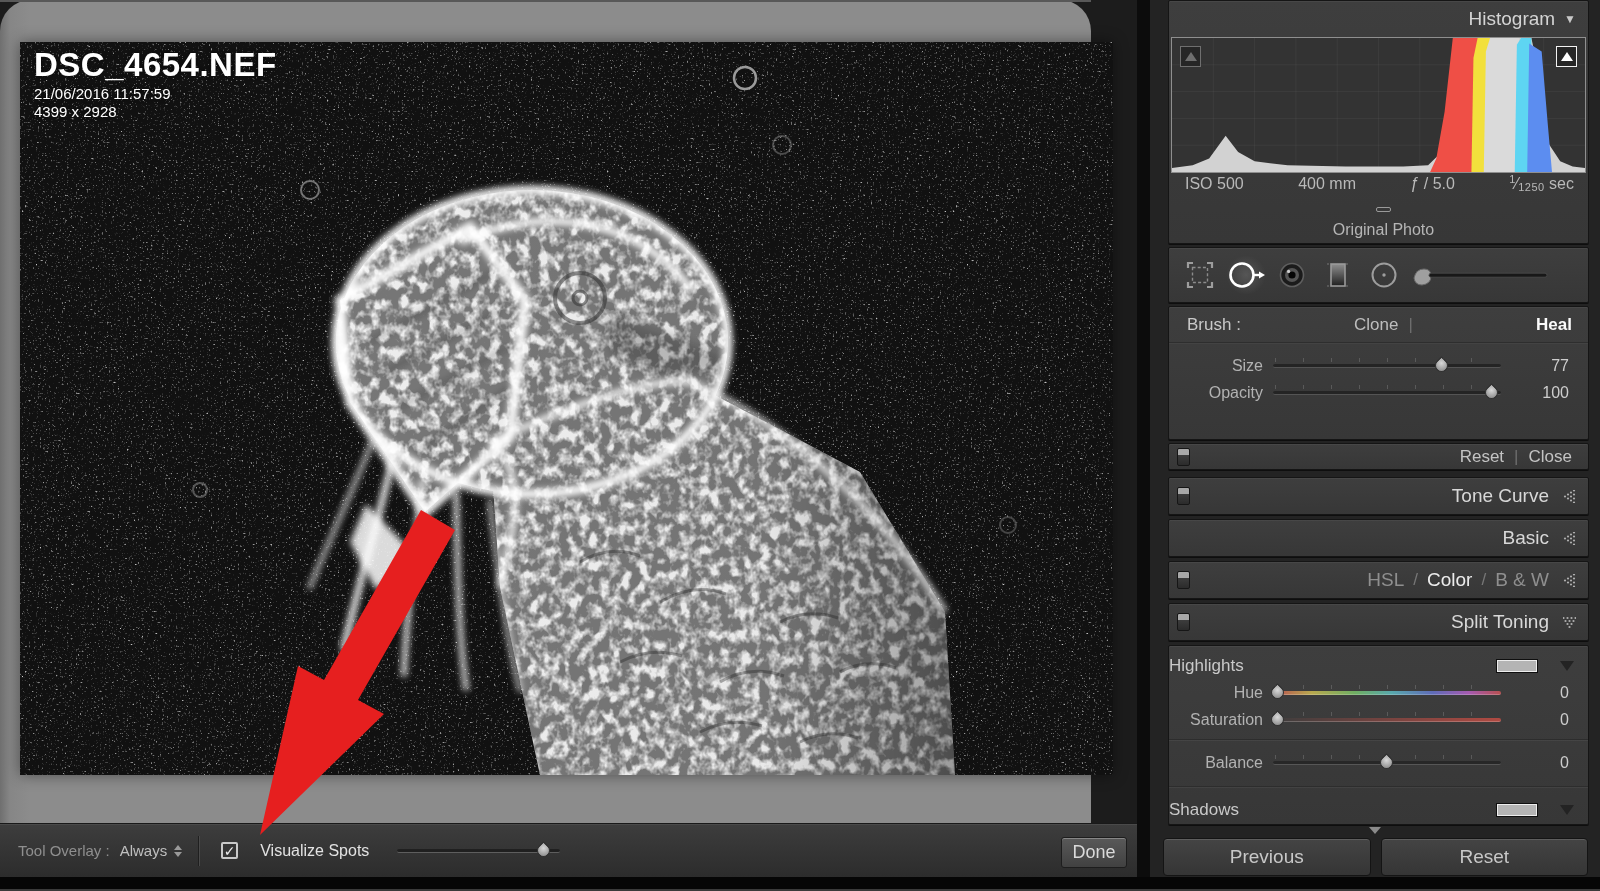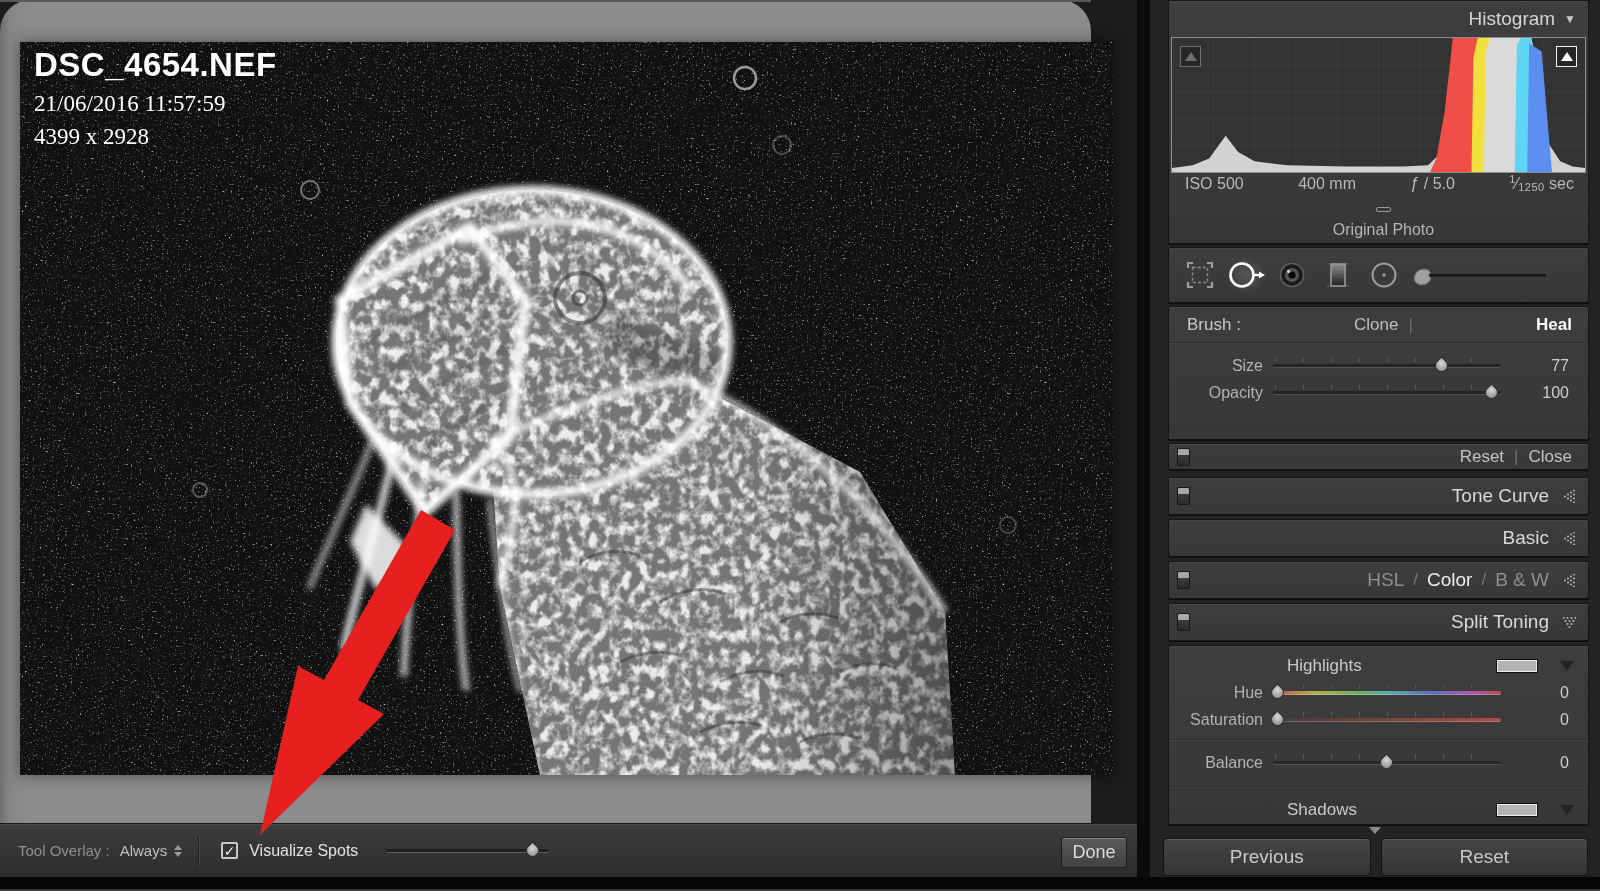--- a/index.html
+++ b/index.html
@@ -10,42 +10,42 @@
   
   .main { position:absolute; left:0; top:0; width:1091px; height:891px;
     background:linear-gradient(90deg,#6f6f6f 0,#868686 10px,#8c8c8c 30px,#8c8c8c 100%);border-radius:31px; }
   .main::before { content:""; position:absolute; left:0; top:0; right:0; height:2px; background:#585858; }
   .photo { position:absolute; left:20px; top:42px; width:1093px; height:733px;
     background:#060606; box-shadow:0 0 14px rgba(0,0,0,.45); }
   .photo svg { position:absolute; left:0; top:0; }
   .photo-info { position:absolute; left:14px; top:4px; color:#fff; z-index:3;
     text-shadow:0 0 4px rgba(0,0,0,.6); }
   .photo-info .fname { font-size:33px; font-weight:600; letter-spacing:.5px; }
-  .photo-info .fmeta { font-size:23px; font-weight:400; margin-top:7px;font-family:Liberation Serif, serif; }
+  .photo-info .fmeta { font-size:15px; font-weight:400; margin-top:1px; }
 
   .arrow-overlay { position:absolute; left:0; top:0; width:1137px; height:891px;
     z-index:30; pointer-events:none; }
 
   
   .toolbar { position:absolute; left:0; top:823px; width:1137px; height:54px;
     background:linear-gradient(180deg,#3d3d3d,#2c2c2c);
     border-top:1px solid #191919; box-shadow:inset 0 1px 0 rgba(255,255,255,.07);
     display:flex; align-items:center; padding-left:18px; z-index:10; }
   .tb-label { color:#8f8f8f; font-size:15px; }
   .tb-value { color:#bfbfbf; font-size:15px; margin-left:10px; }
   .updown { display:flex; flex-direction:column; margin-left:7px; gap:2px; }
   .updown i { width:0; height:0; border-left:4px solid transparent; border-right:4px solid transparent; display:block; }
   .updown .up { border-bottom:5px solid #9a9a9a; }
   .updown .dn { border-top:5px solid #9a9a9a; }
   .tb-divider { width:1px; height:30px; background:#1f1f1f; box-shadow:1px 0 0 #4a4a4a;
     margin-left:16px; margin-right:22px; }
   .checkbox { width:17px; height:17px; background:#353535; border:2px solid #c9c9c9;
     border-radius:2px; display:flex; align-items:center; justify-content:center;
     color:#ececec; font-size:14px; font-weight:bold; line-height:1; }
-  .cb-label { color:#e2e2e2; font-size:16px; font-weight:500; margin-left:11px; }
+  .cb-label { color:#e2e2e2; font-size:16px; font-weight:500; margin-left:22px; }
   .tb-slider { position:relative; width:163px; height:4px; margin-left:28px;
     background:#202020; border-radius:2px; border-bottom:1px solid rgba(255,255,255,.28); }
   .thumb { position:absolute; top:-5px; width:13px; height:13px; margin-left:-7px;
     border-radius:0 50% 50% 50%; transform:rotate(45deg);
     background:radial-gradient(circle at 35% 35%, #d9d9d9, #9c9c9c 65%, #787878);
     border:1px solid #303030; }
   .done-btn { position:absolute; right:10px; top:13px; width:66px; height:31px;
     background:linear-gradient(180deg,#595959,#414141); border:1px solid #1d1d1d;
     border-radius:3px; box-shadow:inset 0 1px 0 rgba(255,255,255,.28);
     color:#dadada; font-size:18px; display:flex; align-items:center; justify-content:center; }
@@ -117,21 +117,21 @@
   .pheader { height:38px; display:flex; align-items:center; padding:0 12px 0 8px; }
   .pheader .ptitle { margin-left:auto; color:#d8d8d8; font-size:19px; }
   .pheader .hsl-dim { color:#8f8f8f; }
   .pheader .hsl-sep { color:#777; margin:0 9px; font-size:17px; }
   .pheader .hsl-on { color:#ececec; }
   .dot-tri { margin-left:14px; display:block; }
 
   
   .sect-split { height:180px; padding-top:7px; }
   .group-row { display:flex; align-items:center; height:26px; }
-  .group-label { margin-left:118px; color:#c9c9c9; font-size:17px; }
+  .group-label { color:#c9c9c9; font-size:17px; }
   .swatch { margin-left:auto; width:42px; height:14px; background:#b4b4b4;
     border:1px solid #0f0f0f; box-shadow:inset 0 0 0 1px #ededed; }
   .dark-tri { width:0; height:0; border-left:7px solid transparent; border-right:7px solid transparent;
     border-top:10px solid #232323; margin:0 14px 0 22px; }
   .split-div { height:1px; background:#2d2d2d; box-shadow:0 1px 0 rgba(255,255,255,.05); margin:6px 0; }
   .track.hue { background:linear-gradient(90deg,#b85050,#b8a84e 17%,#6fae62 36%,#58a8ac 52%,#5f6cb8 70%,#a55aaf 86%,#b85050); }
   .track.sat { background:linear-gradient(90deg,#3d3d3d,#b04a42); }
   .track.bal { background:#272727; }
   .balance-row { height:34px; }
   .shadows-row { height:34px; }

